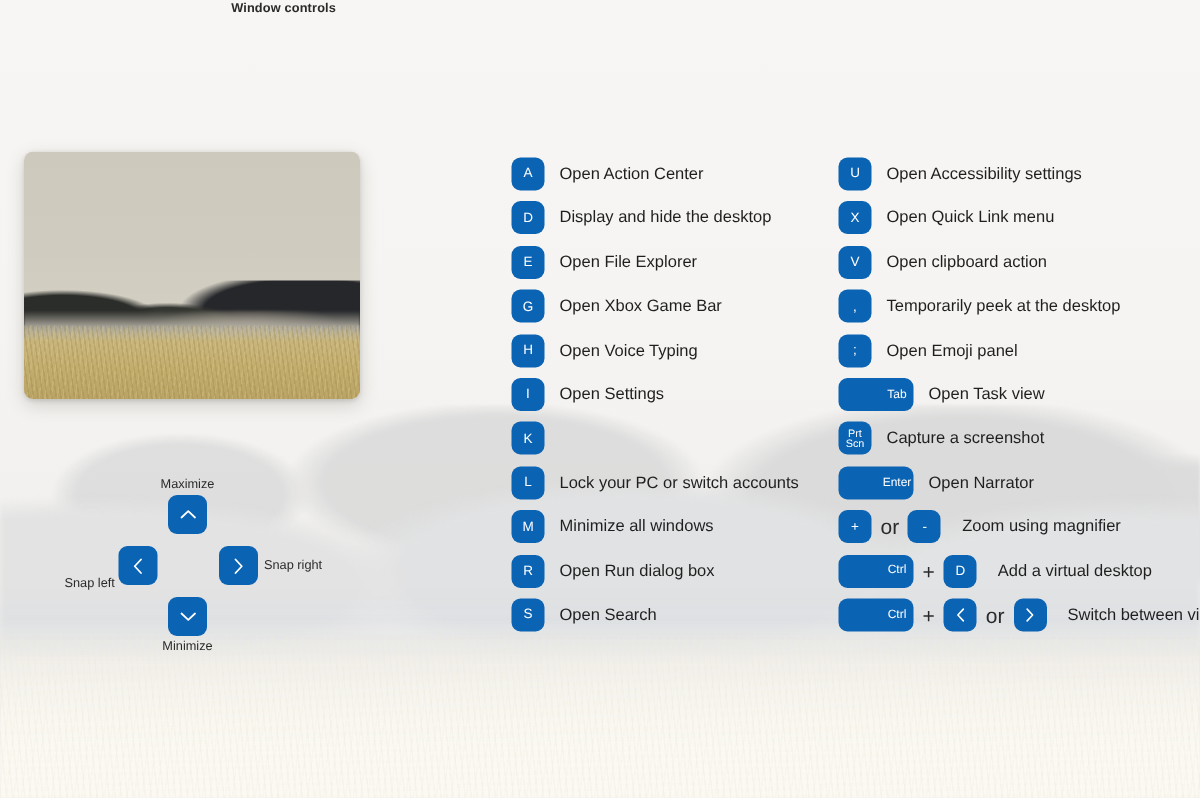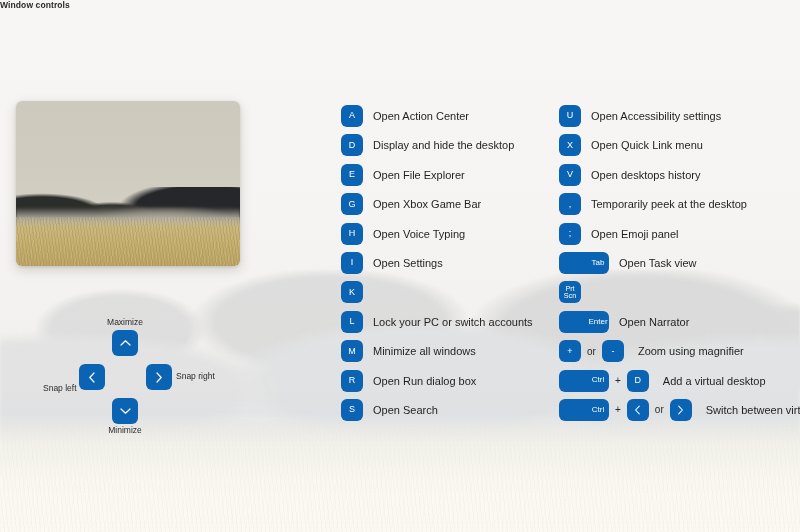--- a/index.html
+++ b/index.html
@@ -139,21 +139,21 @@
     opacity: .55;
     background:
       repeating-linear-gradient(82deg, rgba(150,128,72,.5) 0px, rgba(150,128,72,.5) 1px, rgba(255,255,255,0) 1px, rgba(255,255,255,0) 3px),
       repeating-linear-gradient(98deg, rgba(222,206,150,.45) 0px, rgba(222,206,150,.45) 1px, rgba(255,255,255,0) 1px, rgba(255,255,255,0) 4px);
     filter: blur(.4px);
   }
   #wc-title {
     position: absolute;
     top: 0;
     width: 224px;
-    text-align: left;
+    text-align: right;
     font-size: 8.5px;
     font-weight: bold;
     color: #2a2a2a;
     letter-spacing: .1px;
   }
   .wc-key {
     position: absolute;
     width: 26px;
     height: 26px;
     border-radius: 6px;
@@ -213,21 +213,21 @@
     line-height: 1.02;
     text-align: center;
     flex: 0 0 auto;
     font-family: "Liberation Sans", sans-serif;
   }
   .key.two-line { font-size: 7.2px; }
   .key.wide { font-size: 8px; padding-left: 28px; }
   .key svg { display: block; }
 
   .joiner {
-    font-size: 10px;
+    font-size: 14px;
     color: #2a2a2a;
     padding: 0 6px;
     flex: 0 0 auto;
   }
 
   .desc {
     font-size: 11px;
     color: #1f1f1f;
     line-height: 22px;
     white-space: nowrap;
@@ -369,21 +369,21 @@
       <div class="shortcut-row">
         <div class="keys">
           <div class="key">X</div>
         </div>
         <div class="desc">Open Quick Link menu</div>
       </div>
       <div class="shortcut-row">
         <div class="keys">
           <div class="key">V</div>
         </div>
-        <div class="desc">Open desktops history</div>
+        <div class="desc">Open clipboard action</div>
       </div>
       <div class="shortcut-row">
         <div class="keys">
           <div class="key">,</div>
         </div>
         <div class="desc">Temporarily peek at the desktop</div>
       </div>
       <div class="shortcut-row">
         <div class="keys">
           <div class="key">;</div>
@@ -393,20 +393,21 @@
       <div class="shortcut-row">
         <div class="keys">
           <div class="key wide">Tab</div>
         </div>
         <div class="desc">Open Task view</div>
       </div>
       <div class="shortcut-row">
         <div class="keys">
           <div class="key two-line">Prt<br>Scn</div>
         </div>
+        <div class="desc">Capture a screenshot</div>
       </div>
       <div class="shortcut-row">
         <div class="keys">
           <div class="key wide">Enter</div>
         </div>
         <div class="desc">Open Narrator</div>
       </div>
       <div class="shortcut-row">
         <div class="keys">
           <div class="key">+</div>

